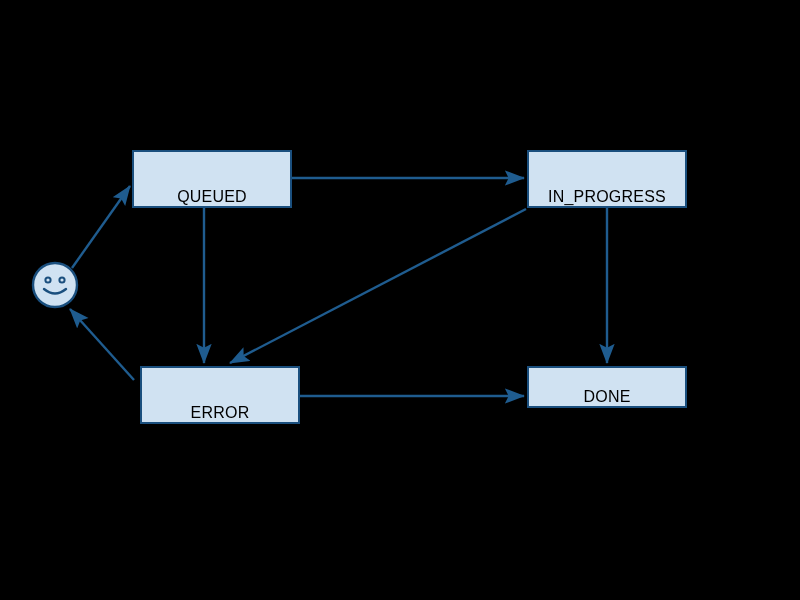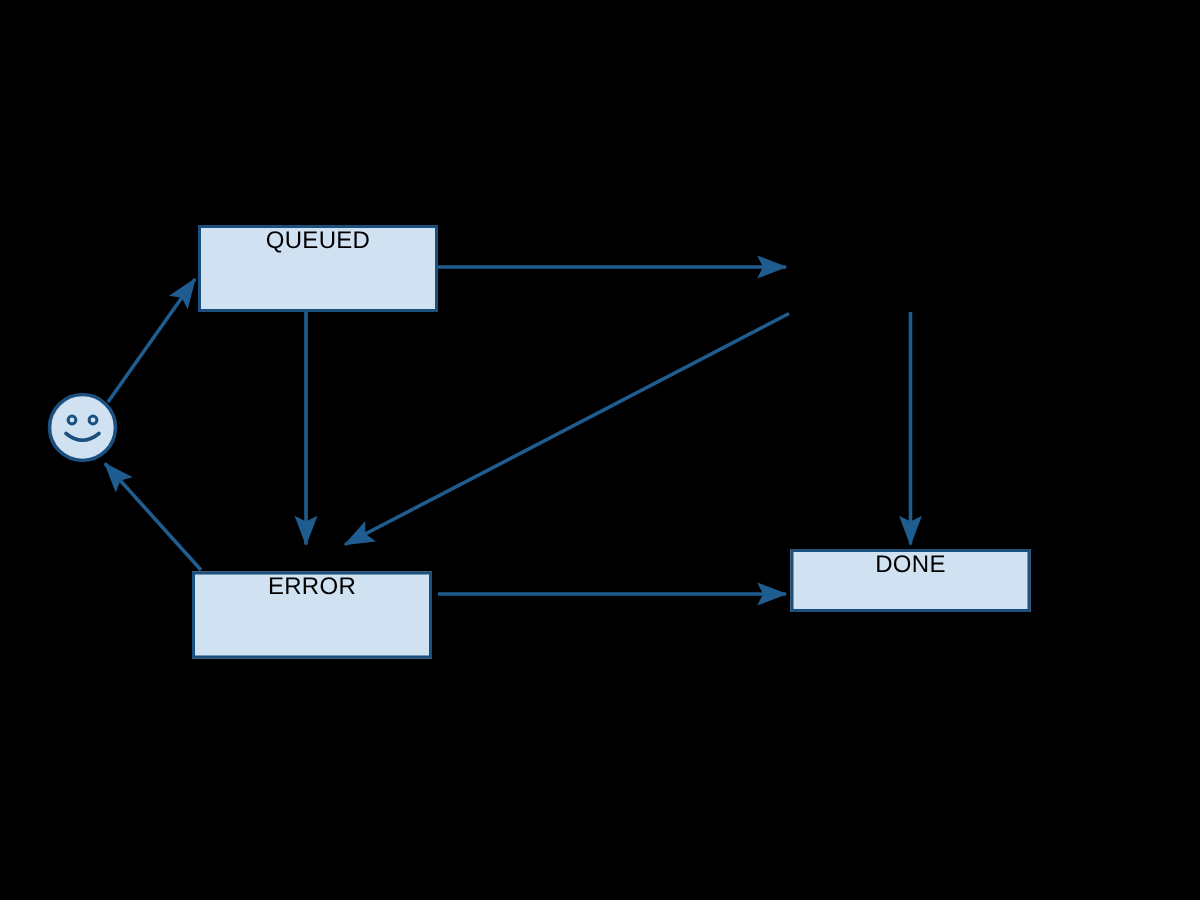--- a/index.html
+++ b/index.html
@@ -26,21 +26,21 @@
     top: 0;
     width: 800px;
     height: 600px;
   }
   .node-box {
     position: absolute;
     box-sizing: border-box;
     background: #d0e2f2;
     border: 2px solid #1a4f7e;
     display: flex;
-    align-items: flex-start;
+    align-items: flex-end;
     justify-content: center;
     color: #000000;
     font-family: "Liberation Sans", sans-serif;
     font-size: 16px;
     font-weight: normal;
     letter-spacing: 0.2px;
     white-space: nowrap;
   }
   .node-label {
     color: #000000;
@@ -88,22 +88,25 @@
     <circle cx="25" cy="25" r="22" fill="#d0e2f2" stroke="#1a4f7e" stroke-width="2.4"></circle>
     <circle cx="18" cy="20" r="2.6" fill="none" stroke="#1a4f7e" stroke-width="2"></circle>
     <circle cx="32" cy="20" r="2.6" fill="none" stroke="#1a4f7e" stroke-width="2"></circle>
     <path d="M14,29 Q25,38 36,29" fill="none" stroke="#1a4f7e" stroke-width="2.4" stroke-linecap="round"></path>
   </svg>
 
   <div class="node-box" style="left:132px; top:150px; width:160px; height:58px;">
     <span class="node-label">QUEUED</span>
   </div>
 
+  <div class="node-box" style="left:527px; top:150px; width:160px; height:58px;">
+    <span class="node-label">IN_PROGRESS</span>
+  </div>
 
-  <div class="node-box" style="left:128px; top:366px; width:160px; height:58px;margin-top:15px;">
+  <div class="node-box" style="left:140px; top:366px; width:160px; height:58px;">
     <span class="node-label">ERROR</span>
   </div>
 
   <div class="node-box" style="left:527px; top:366px; width:160px; height:42px;">
     <span class="node-label">DONE</span>
   </div>
 
   <div class="edge-label" style="left:70px; top:212px;"></div>
   <div class="edge-label" style="left:380px; top:164px;"></div>
   <div class="edge-label" style="left:196px; top:262px;"></div>

